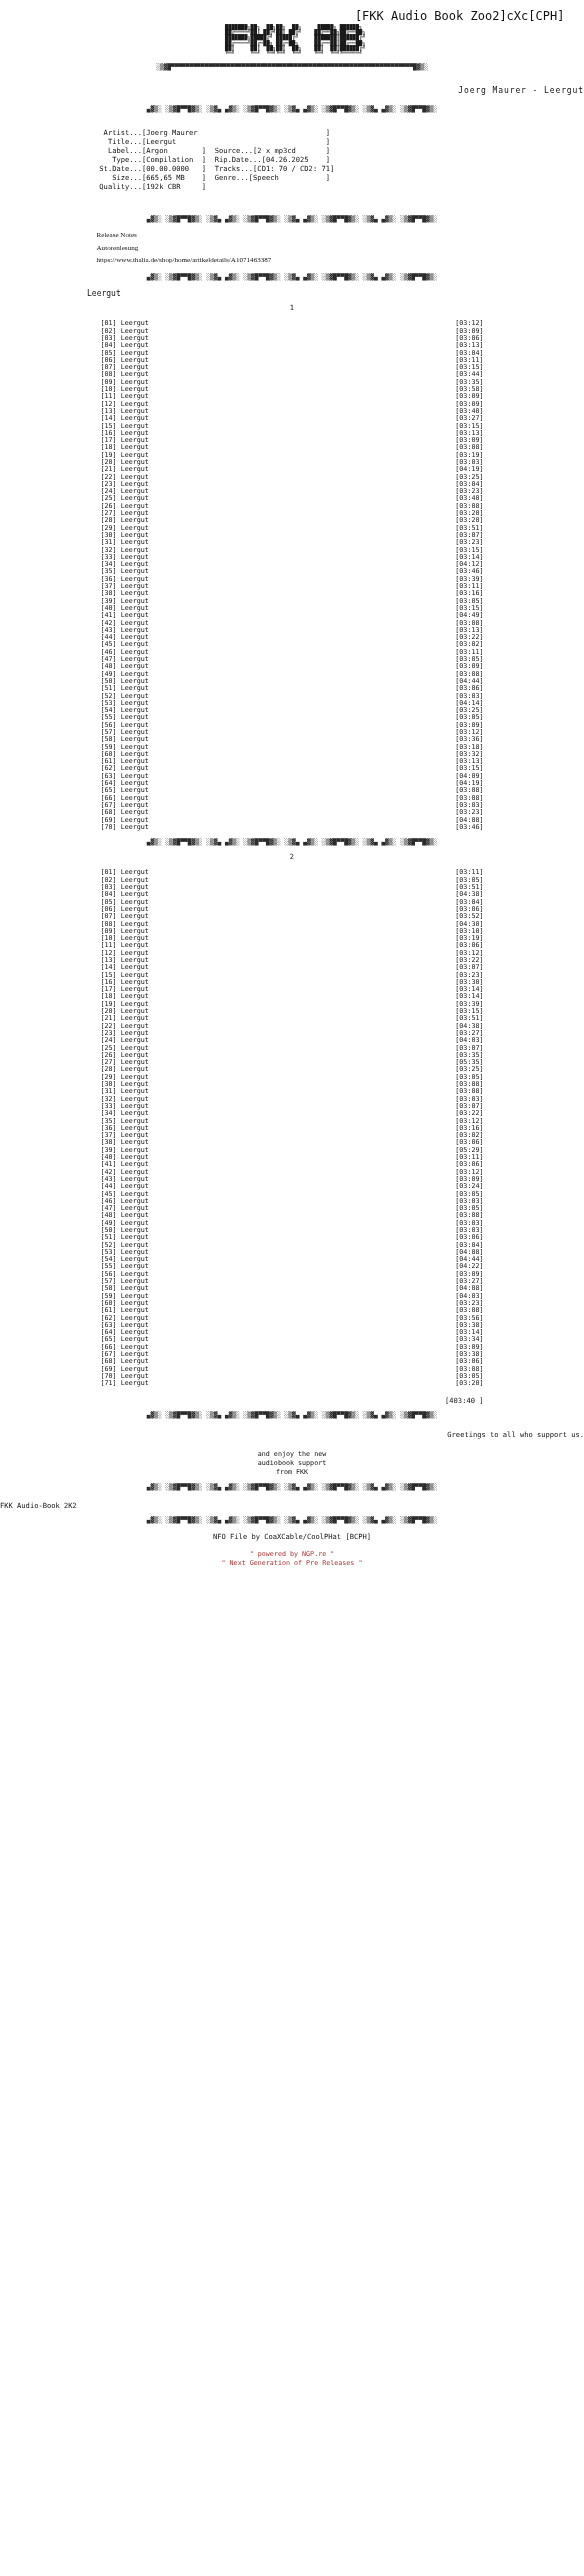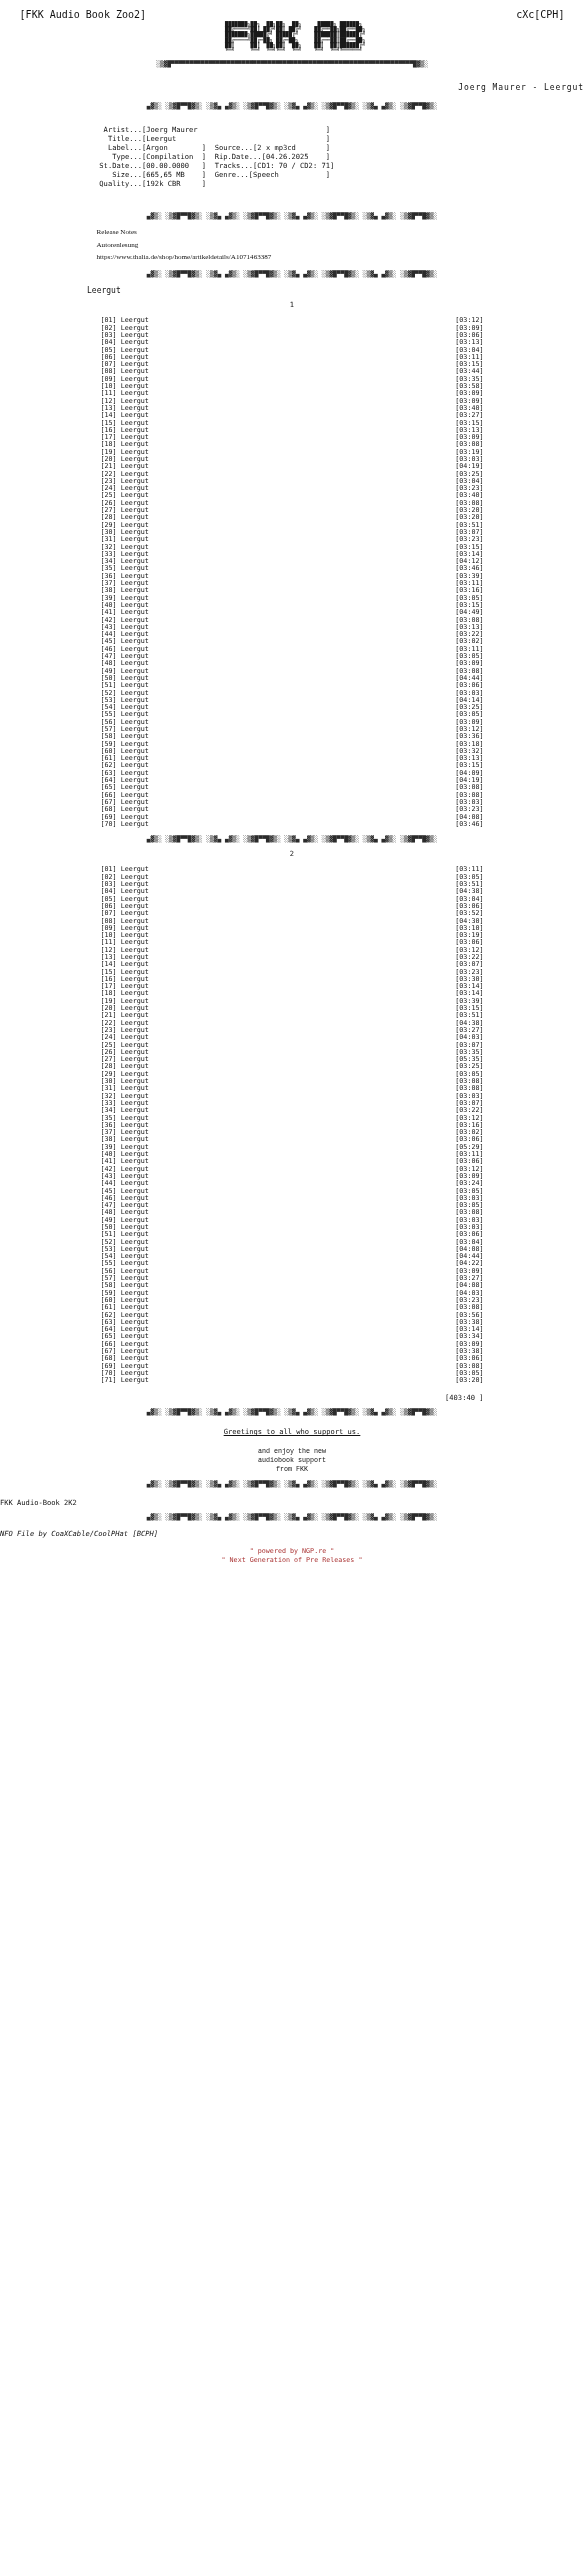--- a/index.html
+++ b/index.html
@@ -11,22 +11,22 @@
   .page{position:relative;width:584px;min-height:2576px;background:#fff;}
   .ascii{
     font-family:"DejaVu Sans Mono","Liberation Mono",monospace;
     font-size:6.2px;
     line-height:6.2px;
     white-space:pre;
     color:#2b2b2b;
     letter-spacing:0px;
   }
   .topbar{
-    display:flex;justify-content:space-between;align-items:center;
-    font-size:10px;padding:9px 19.6px 0 19.6px;color:#111;
+    display:flex;justify-content:flex-end;align-items:center;
+    font-size:12px;padding:9px 19.6px 0 19.6px;color:#111;
   }
   .logo-wrap{
     text-align:center;
     padding-top:1.8px;
   }
   .logo{
     font-family:"DejaVu Sans Mono","Liberation Mono",monospace;
     font-size:5.3px;
     line-height:5.3px;
     white-space:pre;
@@ -66,30 +66,30 @@
     font-size:6.7px;line-height:7.3px;
     white-space:pre;
   }
   .tracks .trow{display:flex;justify-content:space-between;}
   .tracks .tname{white-space:pre;}
   .tracks .ttime{white-space:pre;}
   .total{
     width:383px;margin:7.1px auto 0 auto;font-size:7.1px;text-align:right;
   }
   .greet{
-    text-align:center;font-size:7.1px;line-height:10.7px;margin:12.5px 0 3.6px 0;text-decoration:underline;
+    text-align:right;font-size:7.1px;line-height:10.7px;margin:12.5px 0 3.6px 0;
   }
   .greet2{
-    text-align:center;font-size:6.7px;line-height:9px;margin:9px 0 3.6px 0;font-family:Liberation Mono, monospace;
+    text-align:center;font-size:6.7px;line-height:9px;margin:9px 0 3.6px 0;
   }
   .banner{
     font-size:7.1px;margin:10.7px 0 3.6px 0;
   }
   .footerline{
-    text-align:left;font-size:7.1px;margin:9px 0 1.8px 0;font-style:italic;
+    text-align:center;font-size:7.1px;margin:9px 0 1.8px 0;
   }
   .powered{
     text-align:center;font-size:6.7px;line-height:9px;color:#a33;margin:9px 0 12.5px 0;
   }
 </style>
 </head>
 <body>
 
 <div class="page">
 

